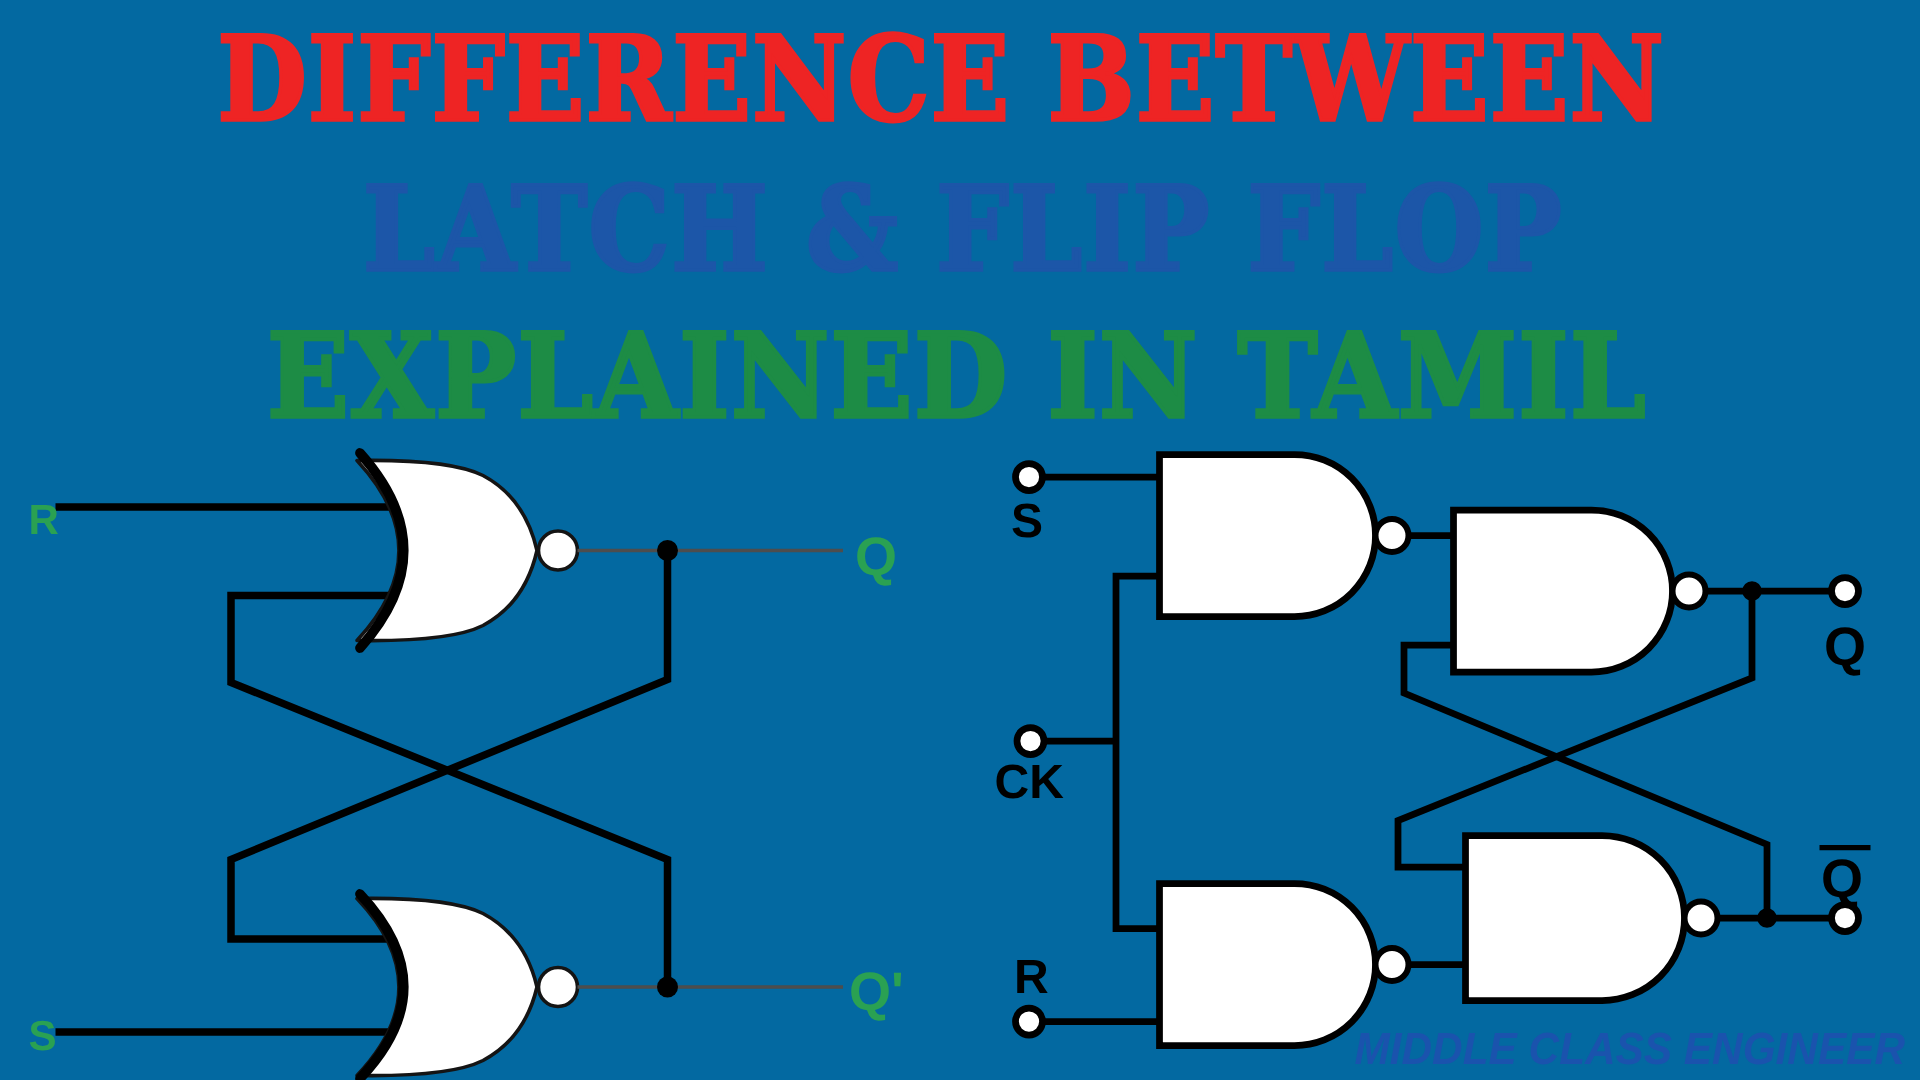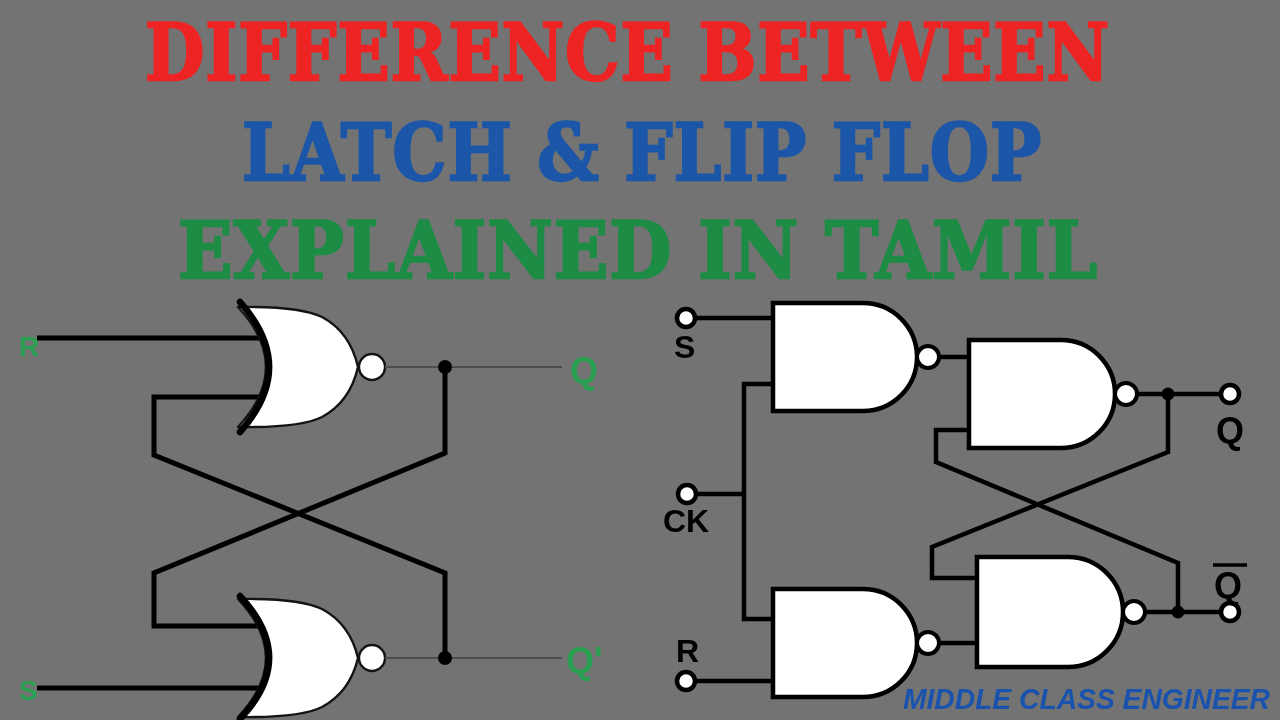--- a/index.html
+++ b/index.html
@@ -1,16 +1,16 @@
 <!DOCTYPE html>
 <html><head>
 <meta charset="utf-8">
 <style>
   html, body { margin: 0; padding: 0; background: #ffffff; }
-  .canvas-wrap { width: 1280px; height: 720px; background: #737373; overflow: hidden; }
+  .canvas-wrap { width: 1280px; height: 720px; background: #0369a1; overflow: hidden; }
   svg { display: block; }
 
   .title-text {
     font-family: "DejaVu Serif", "Liberation Serif", serif;
     font-weight: bold;
     font-size: 78px;
     stroke-width: 2.4px;
     letter-spacing: 1px;
   }
 

